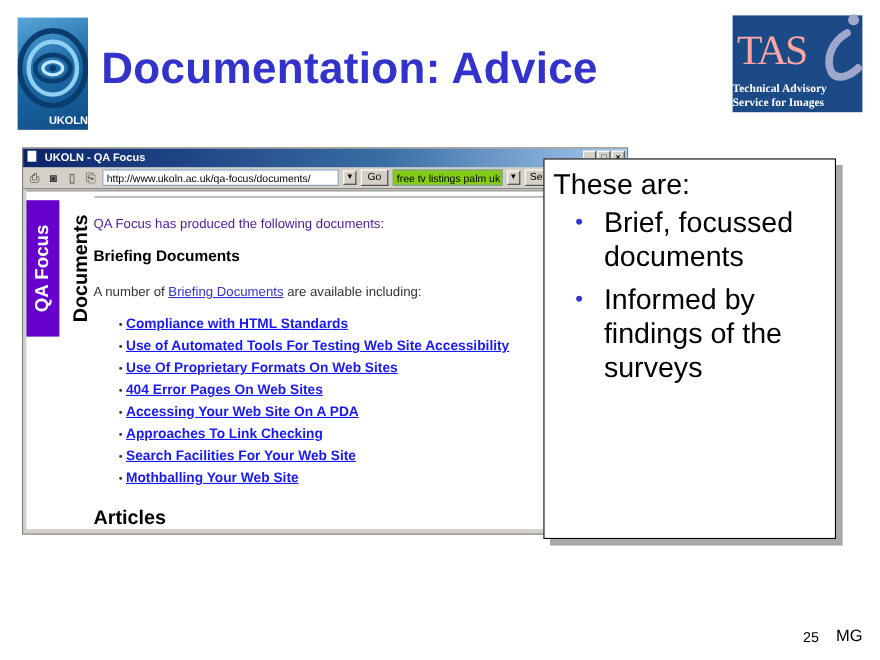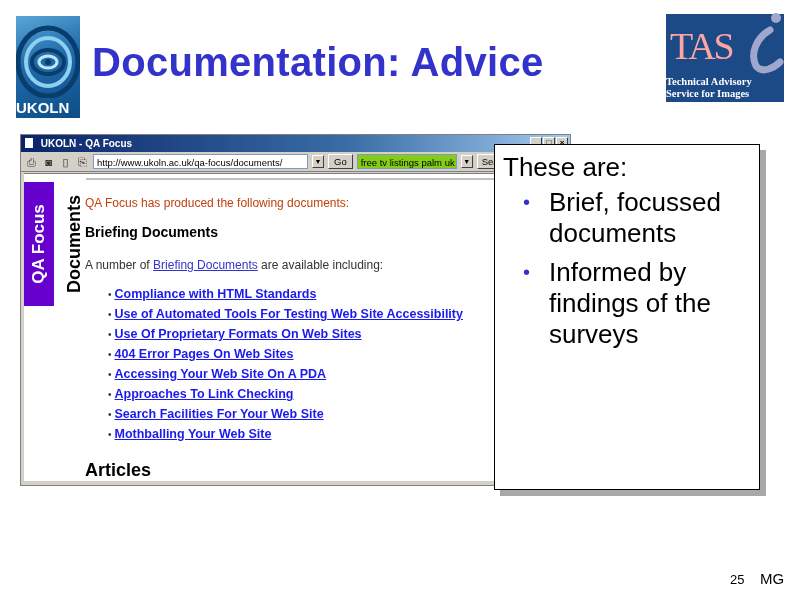--- a/index.html
+++ b/index.html
@@ -1,21 +1,21 @@
 <!DOCTYPE html>
 <html><head>
 <meta charset="utf-8">
 <style>
   html, body { margin:0; padding:0; }
   body { width:800px; height:600px; background:#ffffff; position:relative; overflow:hidden; font-family:"Liberation Sans", sans-serif; }
 
   
   .ukoln-logo { position:absolute; left:16px; top:16px; width:64px; height:102px; background:linear-gradient(160deg,#5aa6d8 0%,#1d6aa8 45%,#0f4d86 100%); overflow:hidden; }
   .ukoln-logo svg { position:absolute; left:0; top:4px; }
-  .ukoln-logo .txt { position:absolute; bottom:2px; left:0; width:64px; text-align:left; color:#ffffff; font-weight:bold; font-size:15px; letter-spacing:0px; font-family:"Liberation Sans", sans-serif; }
+  .ukoln-logo .txt { position:absolute; bottom:2px; left:0; width:64px; text-align:right; color:#ffffff; font-weight:bold; font-size:10px; letter-spacing:0px; font-family:"Liberation Sans", sans-serif; }
 
   .slide-title { position:absolute; left:92px; top:40px; margin:0; font-size:40px; font-weight:bold; color:#3333cc; font-family:"Liberation Sans", sans-serif; letter-spacing:0.3px; }
 
   
   .tasi-logo { position:absolute; left:666px; top:14px; width:118px; height:88px; background:#1b4a86; overflow:visible; }
   .tasi-logo .big { position:absolute; left:4px; top:4px; font-family:"Liberation Serif", serif; font-size:38px; color:#fca5a5; letter-spacing:-2px; line-height:56px; }
   .tasi-logo .sub1, .tasi-logo .sub2 { position:absolute; left:0; width:118px; text-align:left; color:#ffffff; font-family:"Liberation Serif", serif; font-weight:bold; font-size:10.5px; }
   .tasi-logo .sub1 { top:62px; }
   .tasi-logo .sub2 { top:74px; }
   .tasi-logo svg { position:absolute; left:80px; top:-4px; }
@@ -31,21 +31,21 @@
   .url-box { width:215px; height:15px; background:#fff; border:1px solid #7f9db9; font-size:9.5px; line-height:15px; padding-left:3px; box-sizing:border-box; position:relative; white-space:nowrap; overflow:hidden; }
   .dd-btn { width:12px; height:13px; background:#d4d0c8; border:1px solid #fff; border-right-color:#404040; border-bottom-color:#404040; box-sizing:border-box; font-size:7px; line-height:11px; text-align:center; }
   .go-btn { height:15px; padding:0 5px; background:#d4d0c8; border:1px solid #fff; border-right-color:#404040; border-bottom-color:#404040; font-size:9.5px; line-height:13px; box-sizing:border-box; }
   .search-box { width:100px; height:15px; background:#84cc16; border:1px solid #7f9db9; font-size:9.5px; line-height:15px; padding-left:3px; box-sizing:border-box; white-space:nowrap; overflow:hidden; }
   .sear-btn { height:15px; padding:0 4px; background:#d4d0c8; border:1px solid #fff; border-right-color:#404040; border-bottom-color:#404040; font-size:9.5px; line-height:13px; box-sizing:border-box; white-space:nowrap; }
   .page { position:absolute; left:3px; top:38px; right:3px; bottom:4px; background:#ffffff; border-top:1px solid #808080; }
   .side-bar { position:absolute; left:0; top:8px; width:30px; height:124px; background:#6600cc; }
   .side-bar .vt { position:absolute; left:15px; top:62px; transform:translate(-50%,-50%) rotate(-90deg); color:#fff; font-weight:bold; font-size:17px; white-space:nowrap; }
   .docs-vertical { position:absolute; left:50px; top:70px; transform:translate(-50%,-50%) rotate(-90deg); color:#000; font-weight:bold; font-size:18px; white-space:nowrap; }
   .top-rule { position:absolute; left:62px; right:0; top:4px; height:2px; background:#c0c0c0; }
-  .intro { position:absolute; left:61px; top:22px; font-size:12px; color:#c2410c; }
+  .intro { position:absolute; left:61px; top:22px; font-size:12px; color:#4c1d95; }
   .heading-bd { position:absolute; left:61px; top:50px; font-size:14px; font-weight:bold; color:#000; }
   .avail { position:absolute; left:61px; top:84px; font-size:12px; color:#333; }
   .avail a { color:#3333cc; text-decoration:underline; }
   .doc-list { position:absolute; left:84px; top:112px; margin:0; padding:0; list-style:none; }
   .doc-list li { font-size:12.5px; font-weight:bold; height:20px; line-height:17px; white-space:nowrap; }
   .doc-list li .dot { color:#333; font-weight:normal; margin-right:3px; font-size:10px; }
   .doc-list li a { color:#1a1aee; text-decoration:underline; }
   .heading-art { position:absolute; left:61px; top:286px; font-size:18px; font-weight:bold; color:#000; }
 
   

